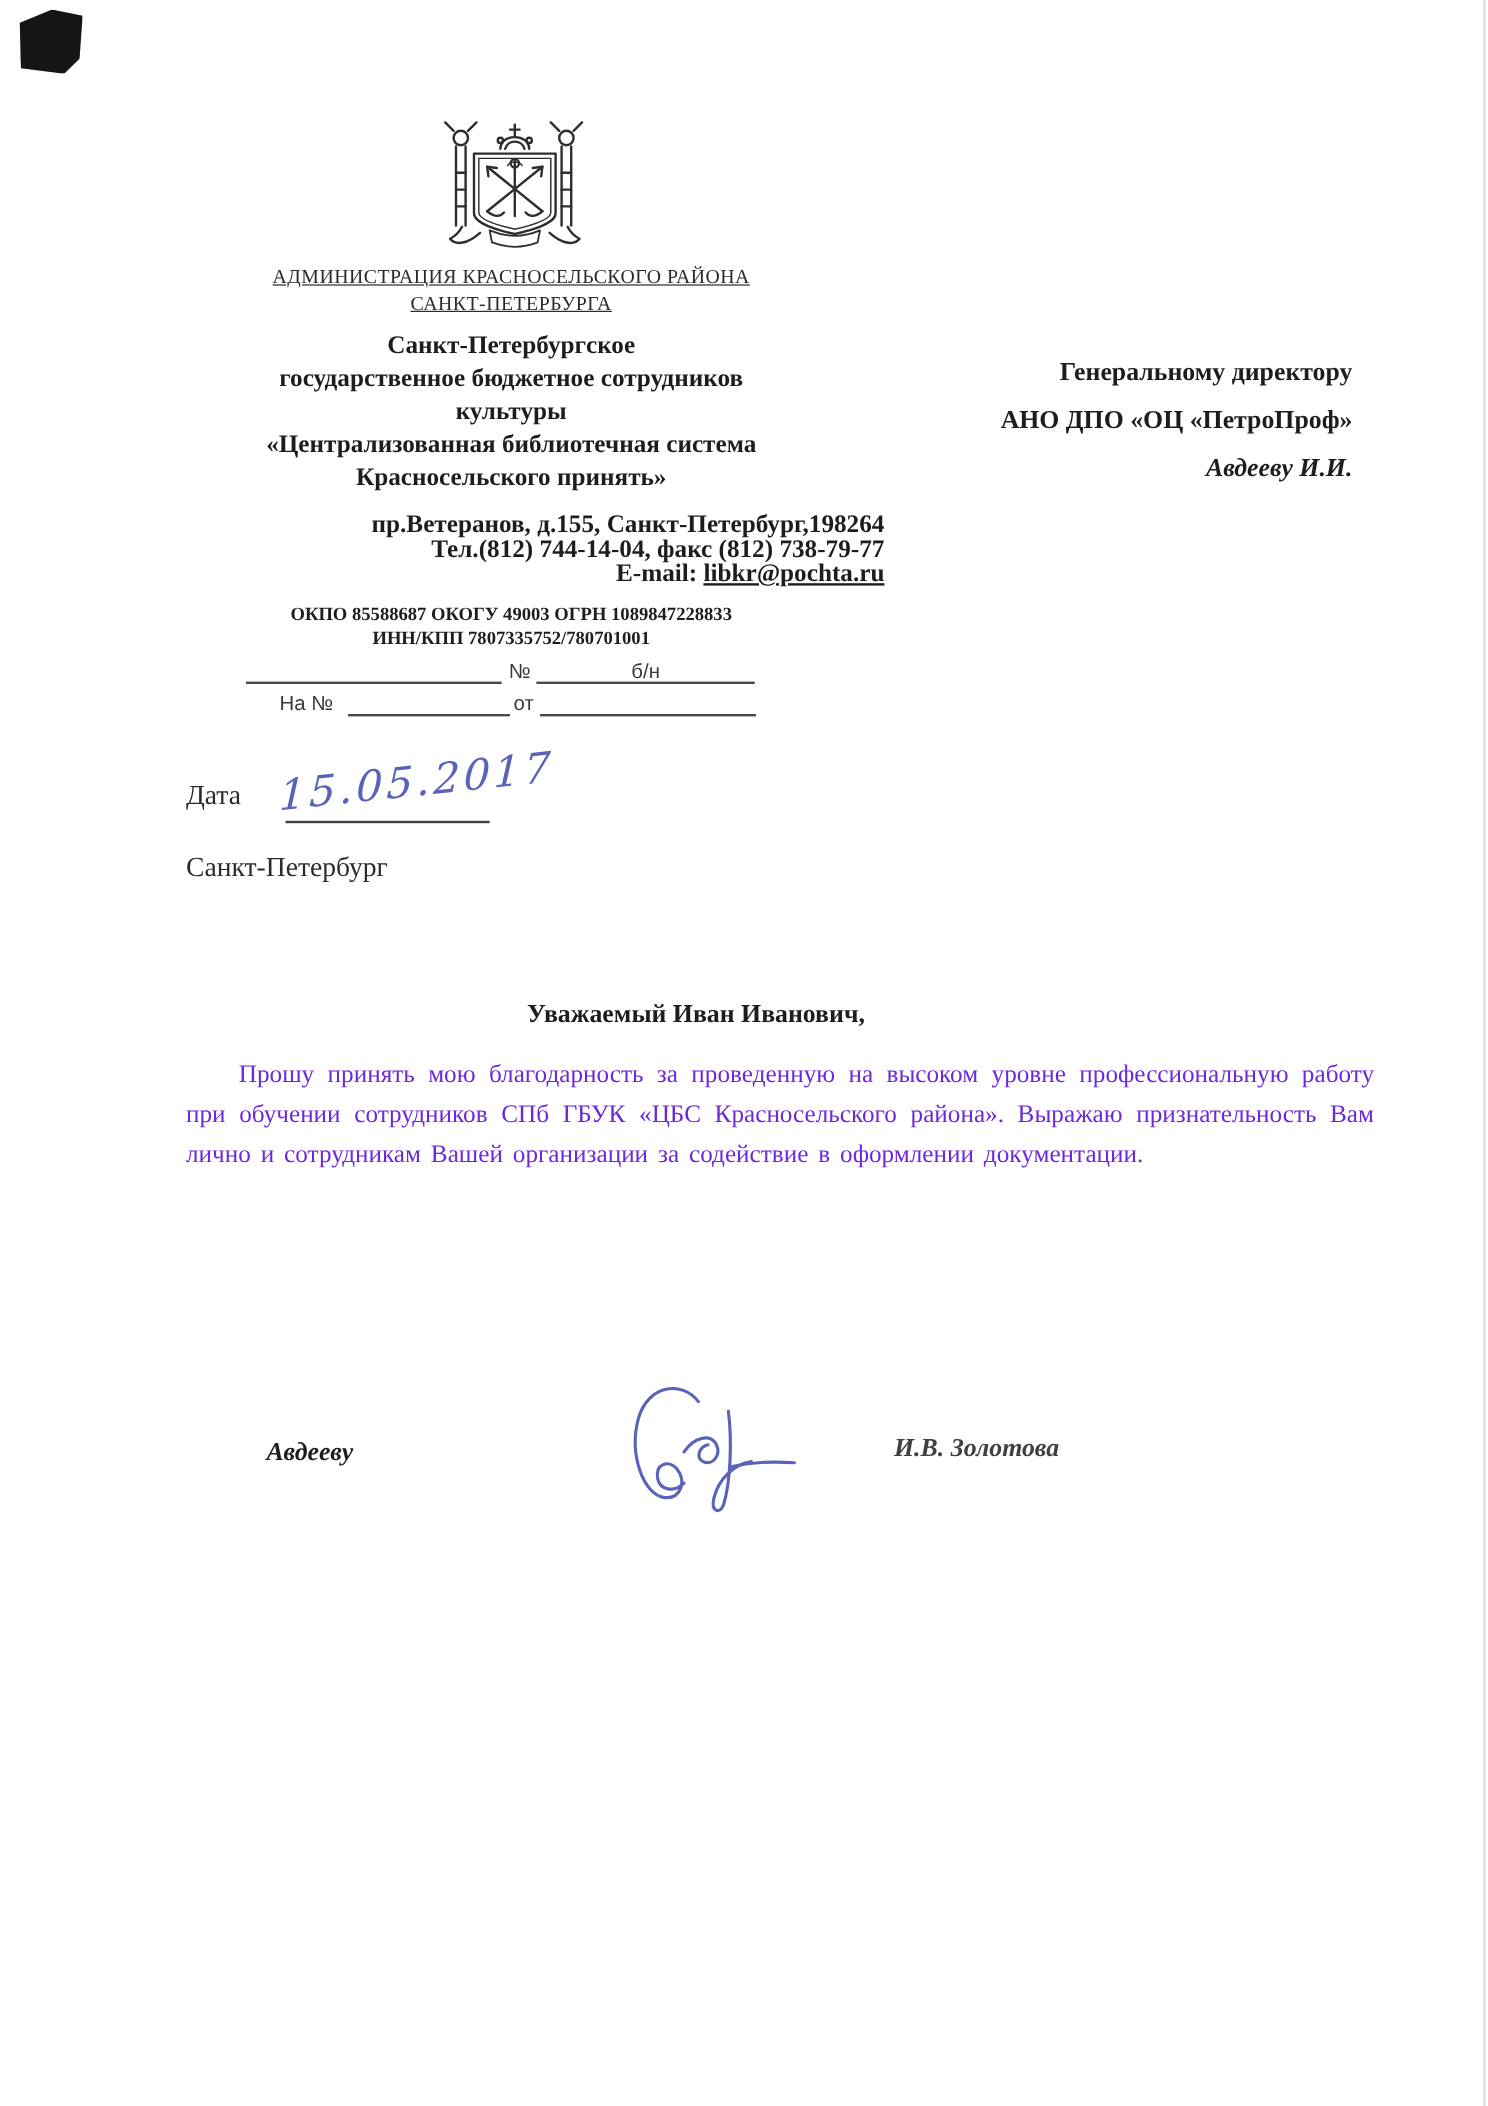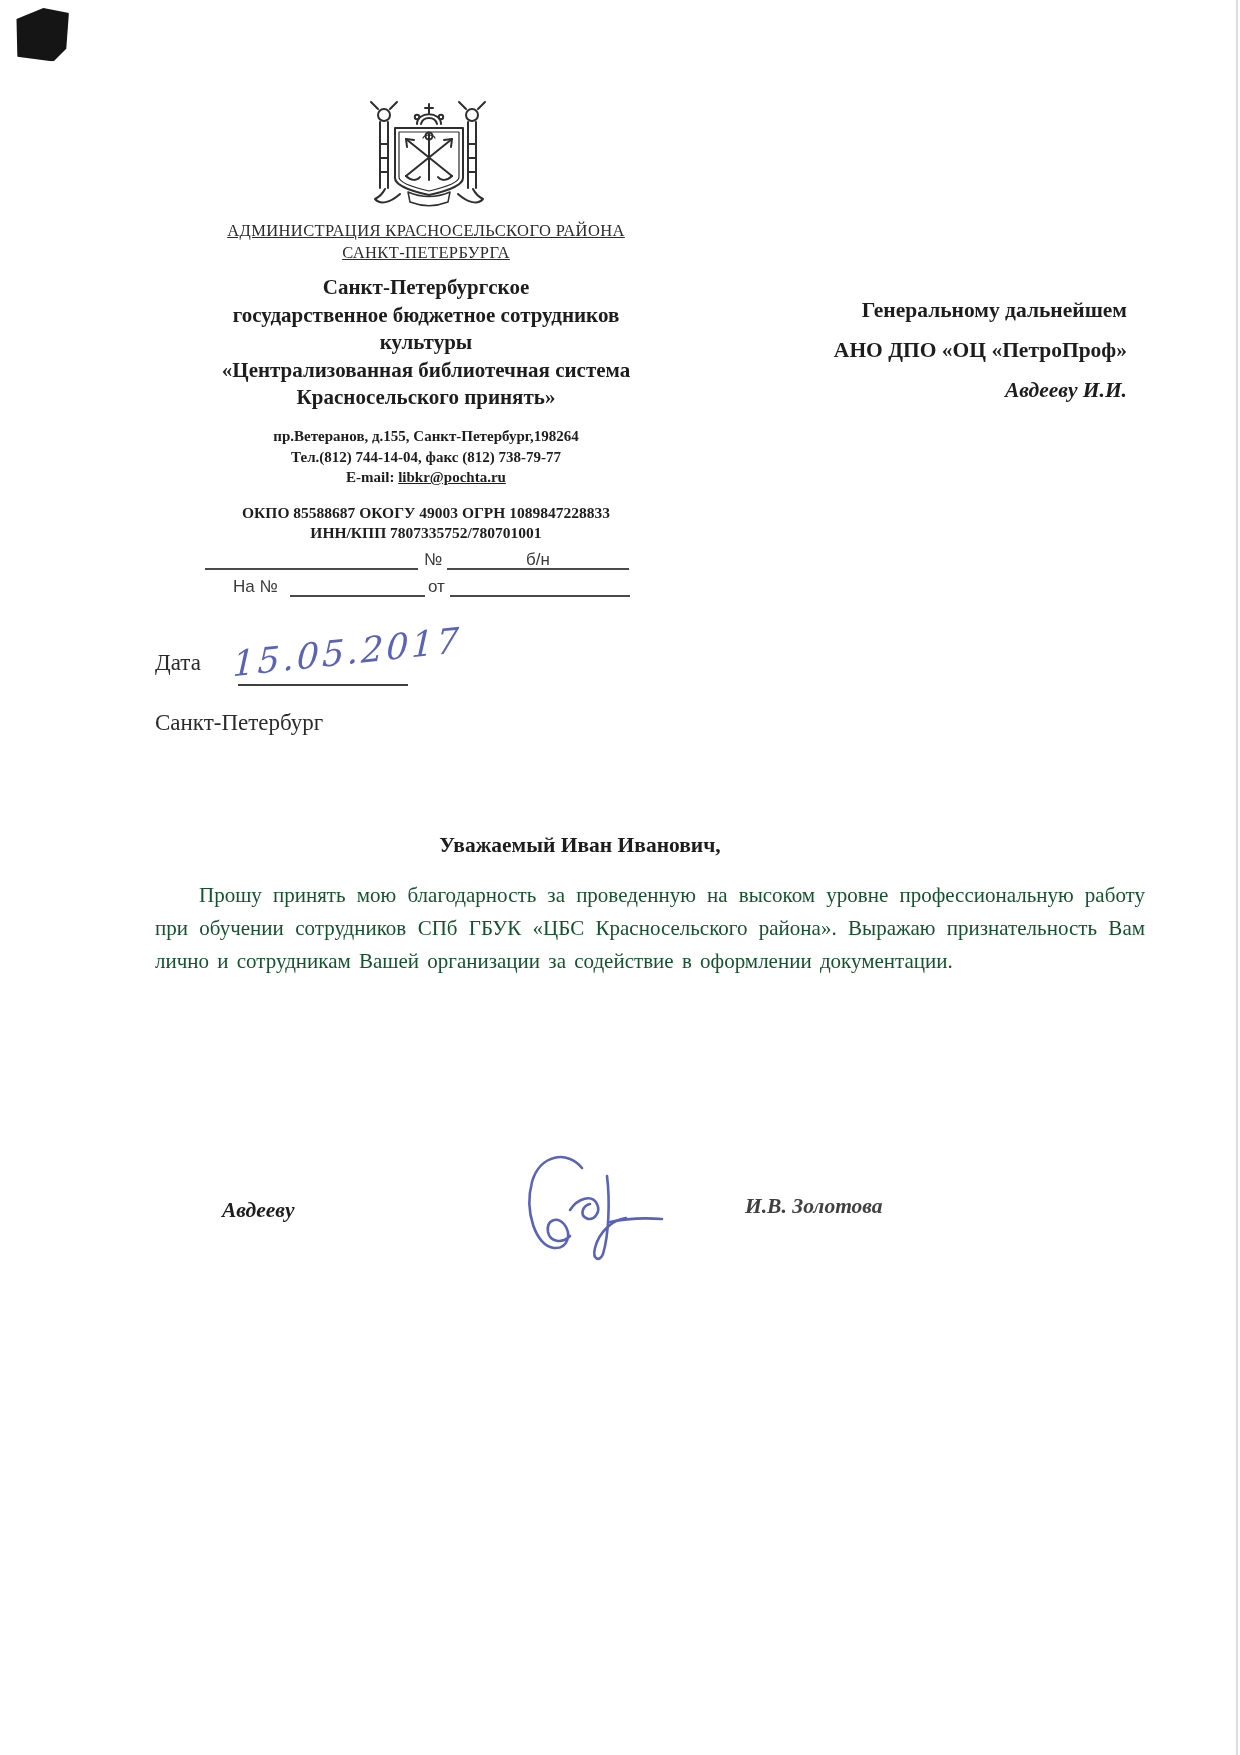--- a/index.html
+++ b/index.html
@@ -9,21 +9,21 @@
 
   
   .corner-blob{left:14px;top:8px;width:56px;height:54px;background:#151515;
     clip-path:polygon(6% 18%,55% 0%,100% 12%,92% 78%,68% 100%,4% 88%);transform:rotate(-3deg);}
   .scan-edge-right{right:2px;top:0;width:2px;height:100%;background:#dddddd;}
 
   
   .head-col{left:115px;width:622px;text-align:center;}
   .admin{top:220px;font-size:16.5px;letter-spacing:.4px;line-height:22px;color:#2b2b2b;text-decoration:underline;}
   .org{top:274px;font-size:21px;font-weight:bold;line-height:27.5px;color:#1d1d1d;}
-  .contacts{top:426px;font-size:15px;font-weight:bold;line-height:20.5px;color:#1d1d1d;}
+  .contacts{top:426px;font-size:21px;font-weight:bold;line-height:20.5px;color:#1d1d1d;text-align:right;}
   .codes{top:503px;font-size:15.5px;font-weight:bold;line-height:20px;color:#1d1d1d;}
   .email-link{text-decoration:underline;}
 
   
   .recipient{left:630px;top:290px;width:497px;text-align:right;
     font-size:21.5px;font-weight:bold;line-height:40px;color:#1d1d1d;}
   .recipient .italic{font-style:italic;}
 
   
   .ref{font-family:"Liberation Sans", sans-serif;font-size:17px;color:#3a3a3a;}
@@ -33,21 +33,21 @@
   
   .date-label{left:155px;top:650px;font-size:23px;color:#2b2b2b;}
   .hand-date{left:232px;top:632px;font-size:35px;color:#5a63b8;font-style:italic;
     letter-spacing:3px;transform:rotate(-6deg) skewX(-8deg);font-family:"DejaVu Serif", serif;}
   .date-underline{left:238px;top:666px;width:170px;height:18px;border-bottom:2.5px solid #3f3f3f;}
   .place{left:155px;top:710px;font-size:23px;color:#2b2b2b;}
 
   
   .salutation{left:155px;top:833px;width:850px;text-align:center;
     font-size:21.5px;font-weight:bold;color:#1d1d1d;}
-  .para{left:155px;width:990px;font-size:21px;line-height:33px;color:#14532d;
+  .para{left:155px;width:990px;font-size:21px;line-height:33px;color:#6d28d9;
     text-align:justify;word-spacing:3px;}
   .para1{top:879px;text-indent:44px;}
   .para2{top:1028px;}
 
   
   .sig-title{left:222px;top:1198px;font-size:21.5px;font-weight:bold;font-style:italic;color:#1d1d1d;}
   .sig-name{left:745px;top:1194px;font-size:21.5px;font-weight:bold;font-style:italic;color:#404040;}
   .sig-svg{left:510px;top:1148px;}
   .coat{left:338px;top:92px;}
 </style>
@@ -111,21 +111,21 @@
     <div>Тел.(812) 744-14-04, факс (812) 738-79-77</div>
     <div><span>E-mail: </span><span class="email-link">libkr@pochta.ru</span></div>
   </div>
 
   <div class="abs head-col codes">
     <div>ОКПО 85588687 ОКОГУ 49003 ОГРН 1089847228833</div>
     <div>ИНН/КПП 7807335752/780701001</div>
   </div>
 
   <div class="abs recipient">
-    <div>Генеральному дальнейшем</div>
+    <div>Генеральному директору</div>
     <div>АНО ДПО «ОЦ «ПетроПроф»</div>
     <div class="italic">Авдееву И.И.</div>
   </div>
 
   <div class="abs ref u-line" style="left:205px;top:550px;width:213px;"></div>
   <div class="abs ref" style="left:424px;top:550px;">№</div>
   <div class="abs ref u-line u-text" style="left:447px;top:550px;width:182px;">б/н</div>
 
   <div class="abs ref" style="left:233px;top:577px;">На №</div>
   <div class="abs ref u-line" style="left:290px;top:577px;width:135px;"></div>

